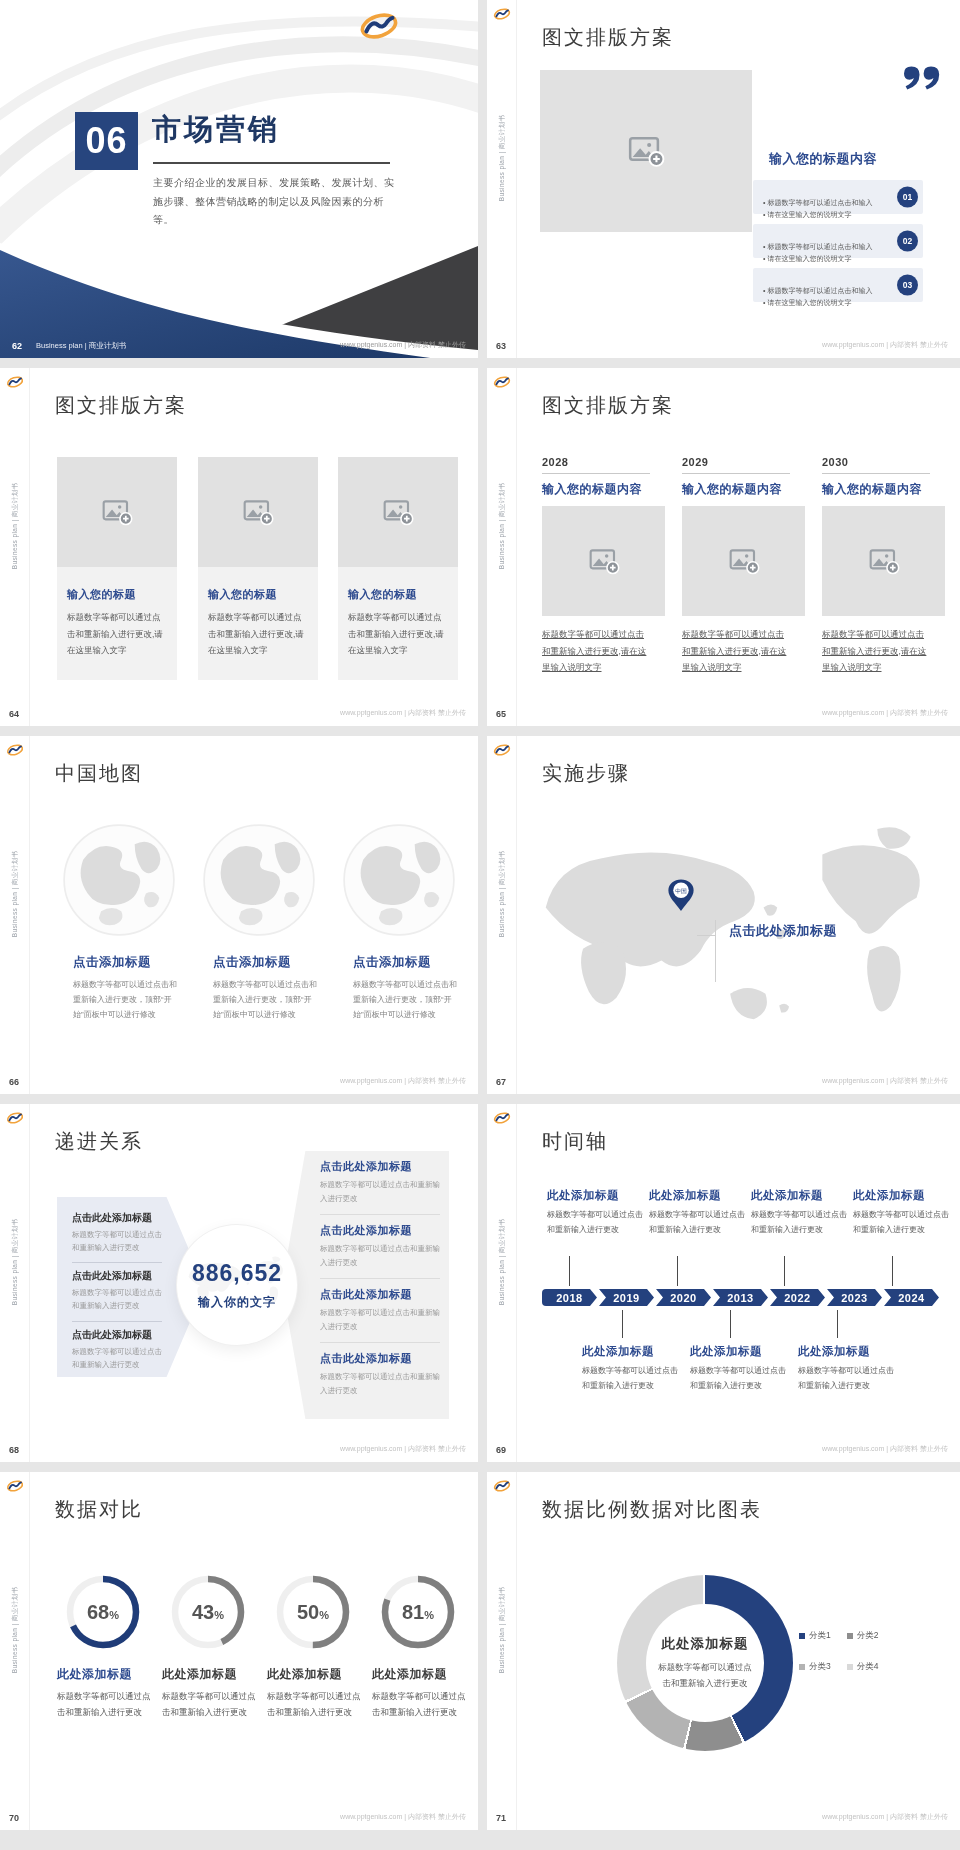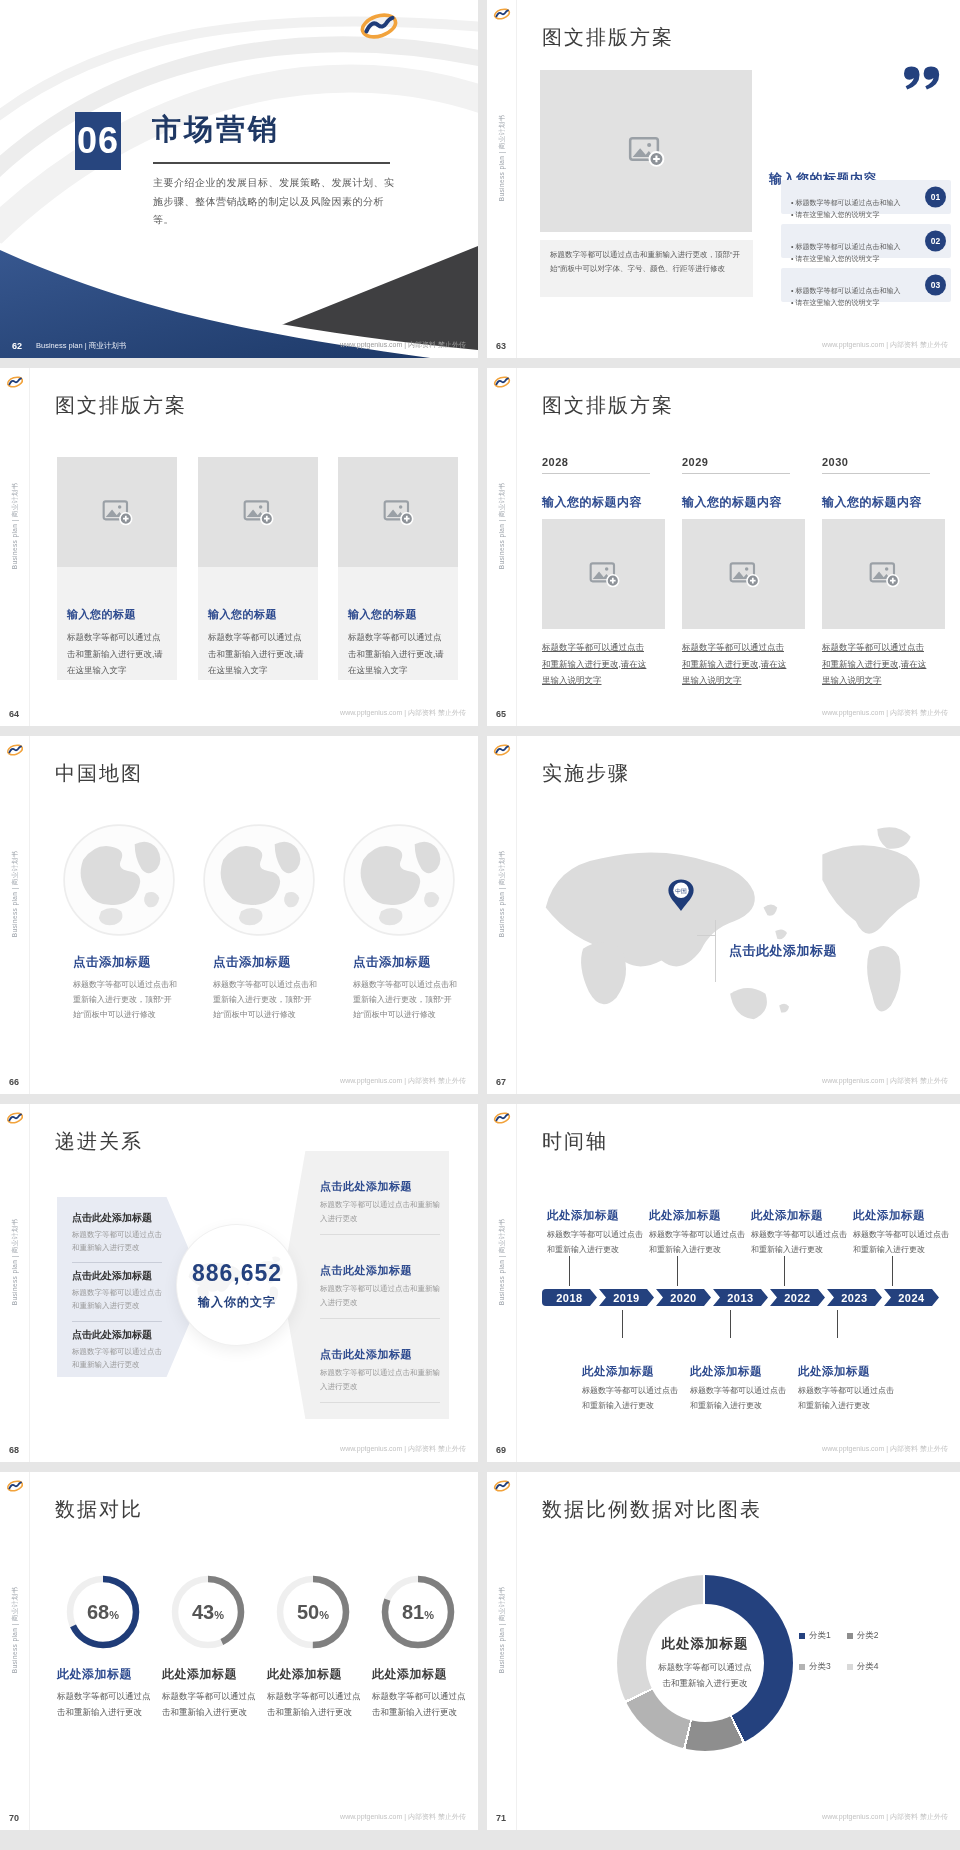--- a/index.html
+++ b/index.html
@@ -9,43 +9,43 @@
   .slide { position:relative; background:#fff; overflow:hidden; }
   svg { display:block; }
 
   
   .side { position:absolute; left:0; top:0; bottom:0; width:30px; border-right:1px solid #f0f0f0; background:#fff; z-index:5; }
   .side .logo { position:absolute; left:6px; top:6px; width:18px; height:16px; }
   .vt { position:absolute; left:15px; top:44%; transform:translate(-50%,-50%) rotate(-90deg); white-space:nowrap; font-size:6.5px; color:#9aa0a8; letter-spacing:.4px; }
   .pnum { position:absolute; left:9px; bottom:7px; font-size:9px; font-weight:bold; color:#4a4a4a; z-index:6; }
   .furl { position:absolute; right:12px; bottom:8px; font-size:7px; color:#c2c2c2; z-index:6; }
   .stitle { position:absolute; left:55px; top:24px; font-size:20px; color:#3d3d3d; letter-spacing:2px; }
-  .bluehead { color:#2E4B8F; font-weight:bold;margin-top:20px; }
+  .bluehead { color:#2E4B8F; font-weight:bold; }
   .imgbox { background:#E1E1E1; display:flex; align-items:center; justify-content:center; }
   .imgbox svg { width:38px; height:38px; }
   .imgbox.small svg { width:32px; height:32px; }
 
   
   .cov-bg { position:absolute; inset:0; width:100%; height:100%; }
   .cov-bottom { position:absolute; left:0; bottom:0; width:100%; height:122px; }
   .cov-logo { position:absolute; right:78px; top:8px; width:42px; height:36px; }
-  .ch-box { position:absolute; left:75px; top:112px; width:46px; height:58px; background:#27457E; color:#fff; font-size:36px; font-weight:bold; display:flex; align-items:center; justify-content:center; letter-spacing:1px; }
+  .ch-box { position:absolute; left:75px; top:112px; width:63px; height:58px; background:#27457E; color:#fff; font-size:36px; font-weight:bold; display:flex; align-items:center; justify-content:center; letter-spacing:1px; }
   .ch-title { position:absolute; left:152px; top:110px; font-size:29px; font-weight:bold; color:#1F3864; letter-spacing:3px; }
   .ch-line { position:absolute; left:153px; top:162px; width:237px; height:2px; background:#4a4a4a; }
   .ch-desc { position:absolute; left:153px; top:174px; width:250px; font-size:10px; color:#595959; line-height:1.85; letter-spacing:.5px; }
   .cov-num { position:absolute; left:12px; bottom:7px; font-size:9px; font-weight:bold; color:#fff; z-index:4; }
   .cov-brand { position:absolute; left:36px; bottom:7px; font-size:7.5px; color:#e8ecf5; z-index:4; }
   .cov-url { position:absolute; right:12px; bottom:8px; font-size:7px; color:#9a9a9a; z-index:4; }
 
   
   .s63-img { position:absolute; left:53px; top:70px; width:212px; height:162px; }
   .s63-cap { position:absolute; left:53px; top:240px; width:213px; height:57px; background:#F2F2F2; padding:8px 10px; font-size:7.5px; line-height:1.85; color:#595959; }
   .s63-quote { position:absolute; left:417px; top:64px; width:36px; height:28px; }
   .s63-head { position:absolute; left:282px; top:150px; font-size:13px; letter-spacing:.5px; }
-  .s63-card { position:absolute; left:294px; width:170px; height:34px; background:#ECEFF5; border-radius:2px; padding:17px 30px 0 10px; font-size:7px; color:#595959; line-height:1.75; }
+  .s63-card { position:absolute; left:266px; width:170px; height:34px; background:#ECEFF5; border-radius:2px; padding:17px 30px 0 10px; font-size:7px; color:#595959; line-height:1.75; }
   .s63-card .bl::before { content:"•  "; color:#595959; }
   .badge { position:absolute; right:5px; top:50%; transform:translateY(-50%); width:21px; height:21px; border-radius:50%; background:#24417E; color:#fff; font-size:8.5px; font-weight:bold; display:flex; align-items:center; justify-content:center; }
 
   
   .s64-col { position:absolute; top:89px; width:120px; }
   .s64-img { width:120px; height:110px; }
   .s64-card { width:120px; height:113px; background:#F2F2F2; padding:20px 10px 0; }
   .s64-card .h { font-size:11px; letter-spacing:.5px; }
   .s64-card p { margin-top:7px; font-size:8.5px; line-height:1.95; color:#595959; }
 
@@ -199,21 +199,20 @@
           <use href="#sym-logo"></use>
         </svg>
       <div class="vt">Business plan | 商业计划书</div>
     </div>
     <div class="stitle">图文排版方案</div>
     <div class="imgbox s63-img">
       <svg viewBox="0 0 24 24">
           <use href="#sym-img"></use>
         </svg>
     </div>
-    <div class="s63-cap">标题数字等都可以通过点击和重新输入进行更改，顶部“开始”面板中可以对字体、字号、颜色、行距等进行修改</div>
     <svg class="s63-quote" viewBox="0 0 44 30">
         <use href="#sym-quote"></use>
       </svg>
     <div class="s63-head bluehead">输入您的标题内容</div>
 
     <div class="s63-card" style="top:180px">
       <div class="bl">标题数字等都可以通过点击和输入</div>
       <div class="bl">请在这里输入您的说明文字</div>
       <div class="badge">01</div>
     </div>

